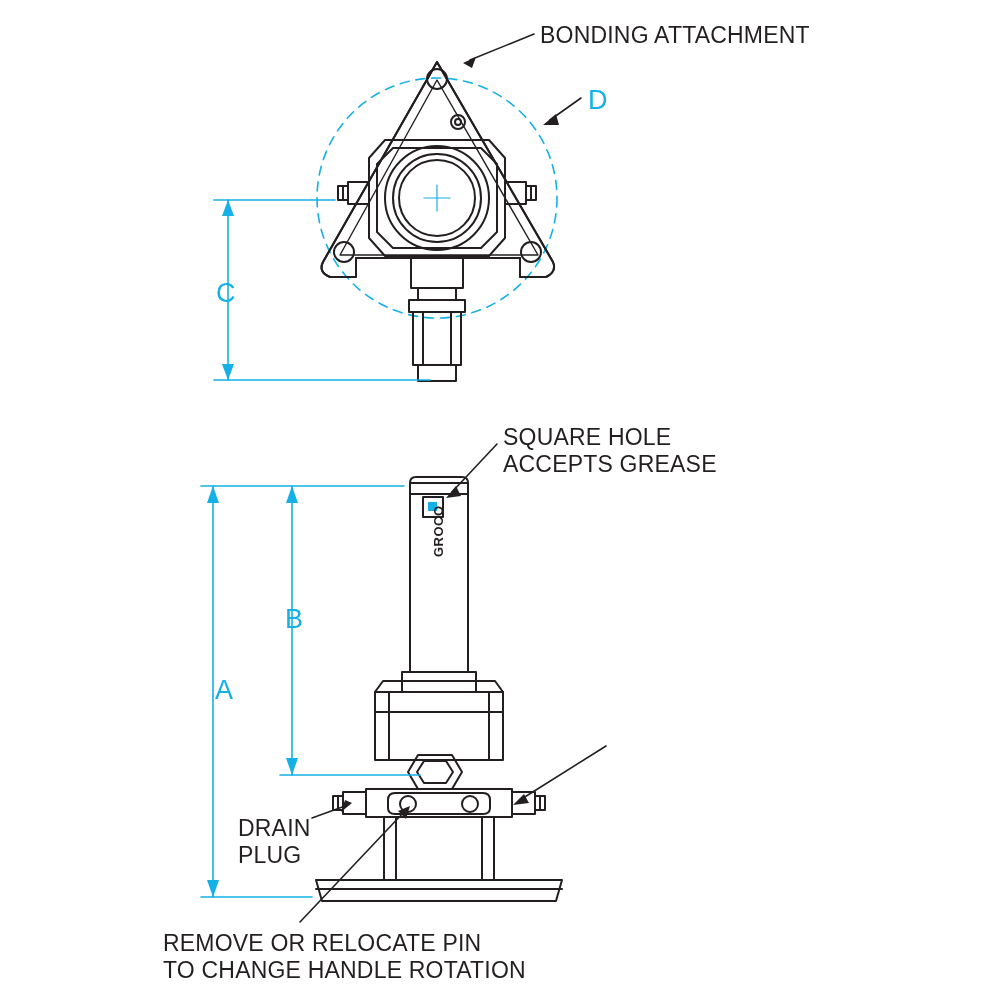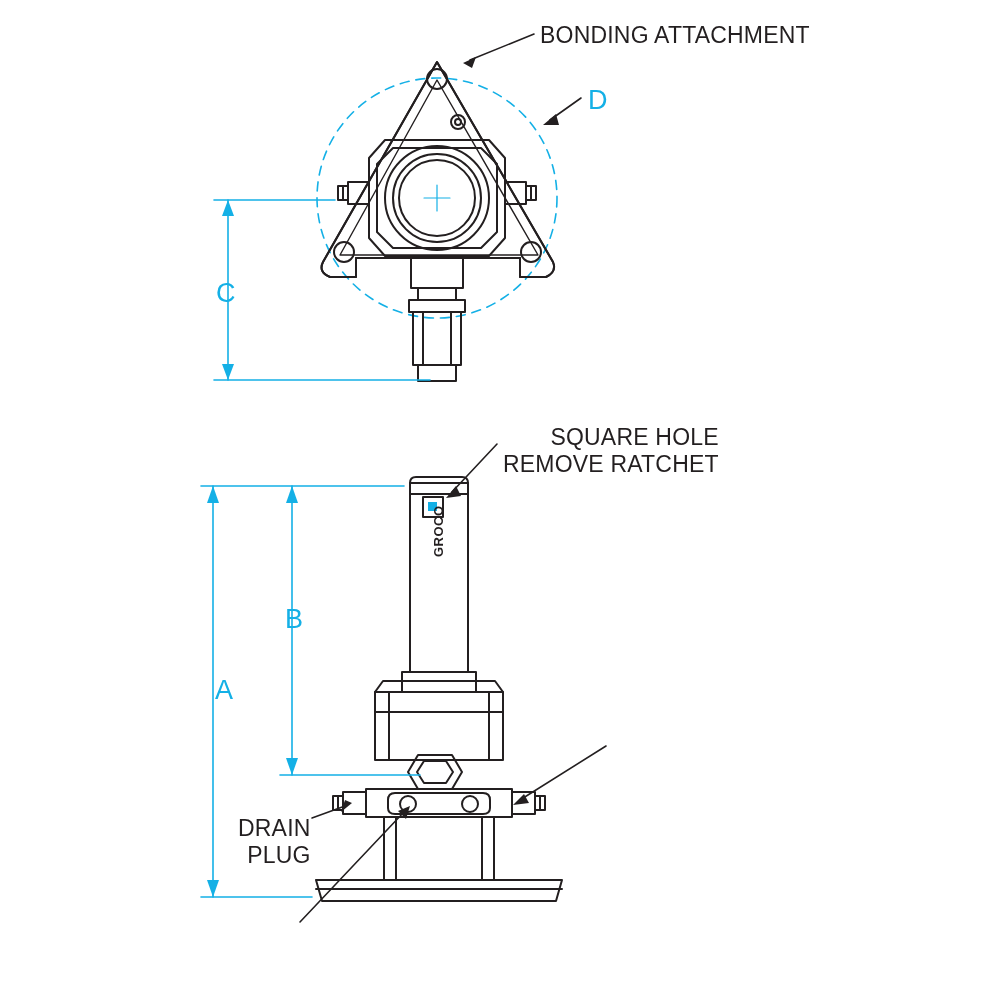--- a/index.html
+++ b/index.html
@@ -11,21 +11,20 @@
     width: 1000px;
     height: 1000px;
     font-family: "Liberation Sans", sans-serif;
     position: relative;
     overflow: hidden;
   }
   #stage {
     position: relative;
     width: 1000px;
     height: 1000px;
-    text-align: right;
   }
   svg.drawing {
     position: absolute;
     left: 0;
     top: 0;
     width: 1000px;
     height: 1000px;
   }
   .anno {
     position: absolute;
@@ -195,26 +194,28 @@
         <line x1="300" y1="922" x2="404" y2="812"></line>
         <path d="M410 806 L406 819 L398 811 Z" fill="#231f20" stroke="none"></path>
       </g>
 
     </g>
   </svg>
 
   <div class="anno" style="left:540px; top:22px;">BONDING ATTACHMENT</div>
 
   <div class="anno" style="left:503px; top:424px;">SQUARE HOLE
-REMOVE RATCHET</div>
+ACCEPTS GREASE</div>
 
 
   <div class="anno" style="left:238px; top:815px;">DRAIN
 PLUG</div>
 
+  <div class="anno" style="left:163px; top:930px;">REMOVE OR RELOCATE PIN
+TO CHANGE HANDLE ROTATION</div>
 
   <div class="dimlabel" style="left:215px; top:675px;">A</div>
 
   <div class="dimlabel" style="left:285px; top:604px;">B</div>
 
   <div class="dimlabel" style="left:216px; top:278px;">C</div>
 
   <div class="dimlabel" style="left:588px; top:85px;">D</div>
 
   <div class="brand" style="left:431px; top:557px;">GROCO</div>

